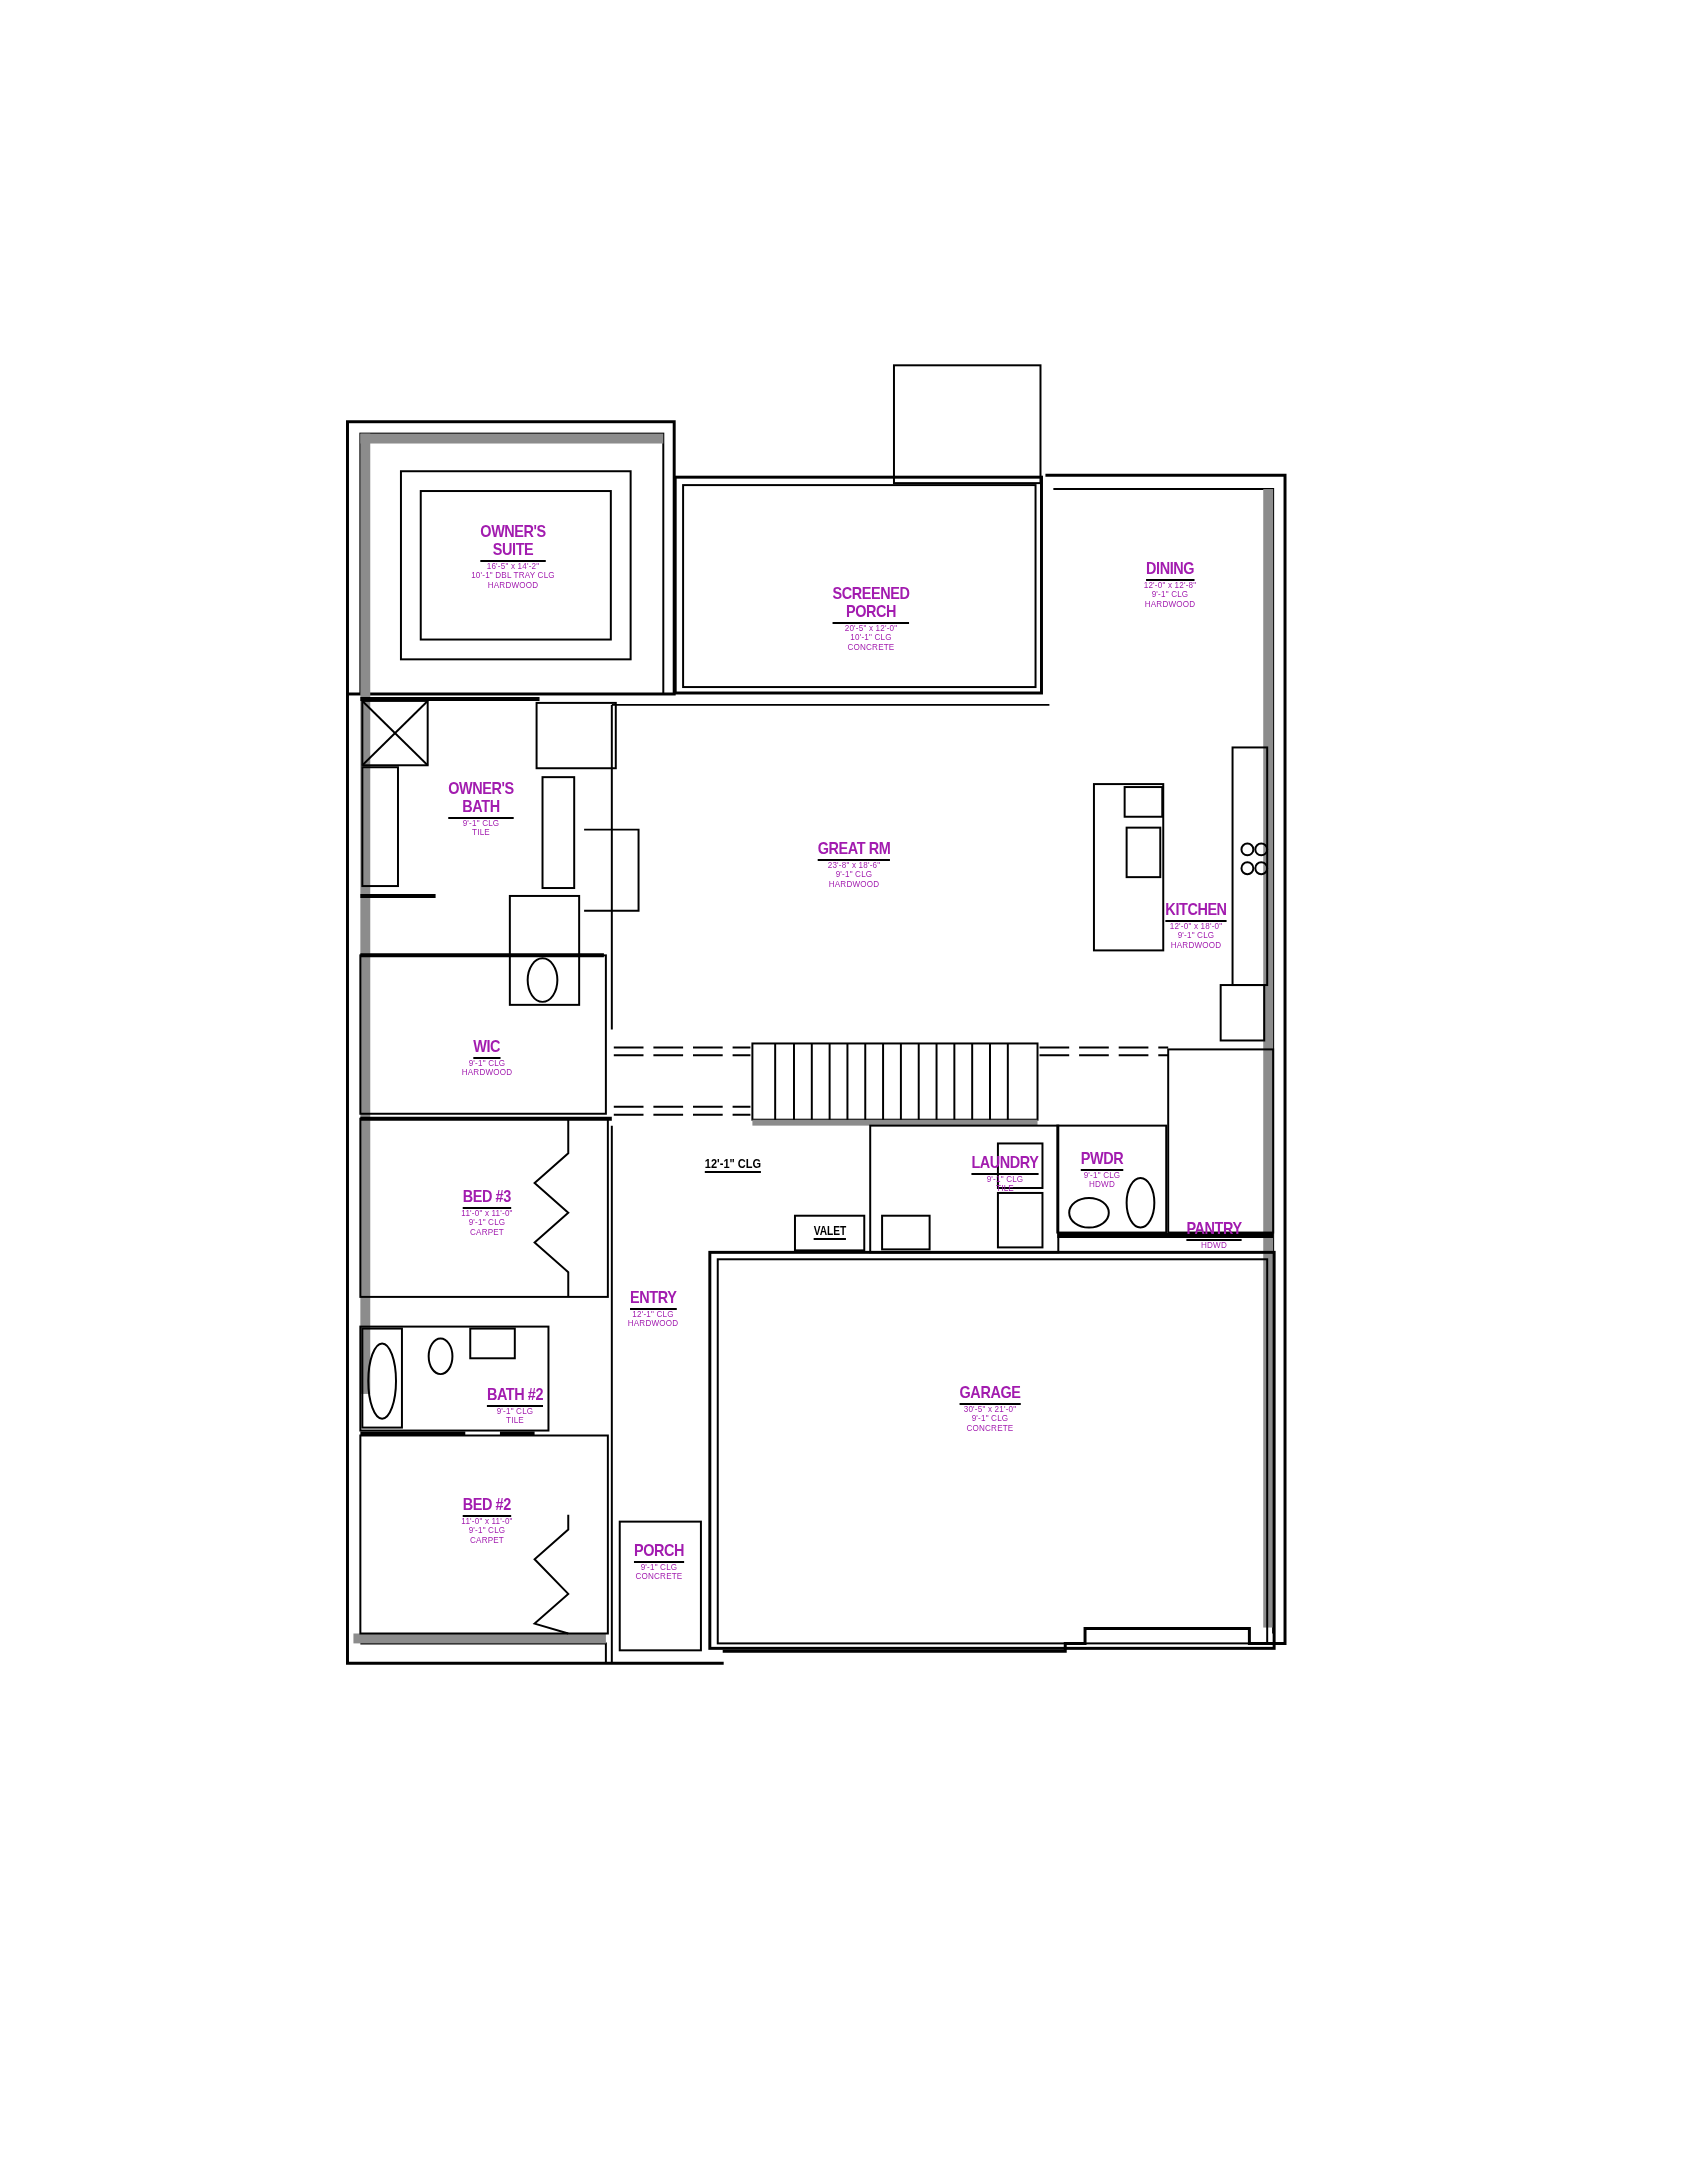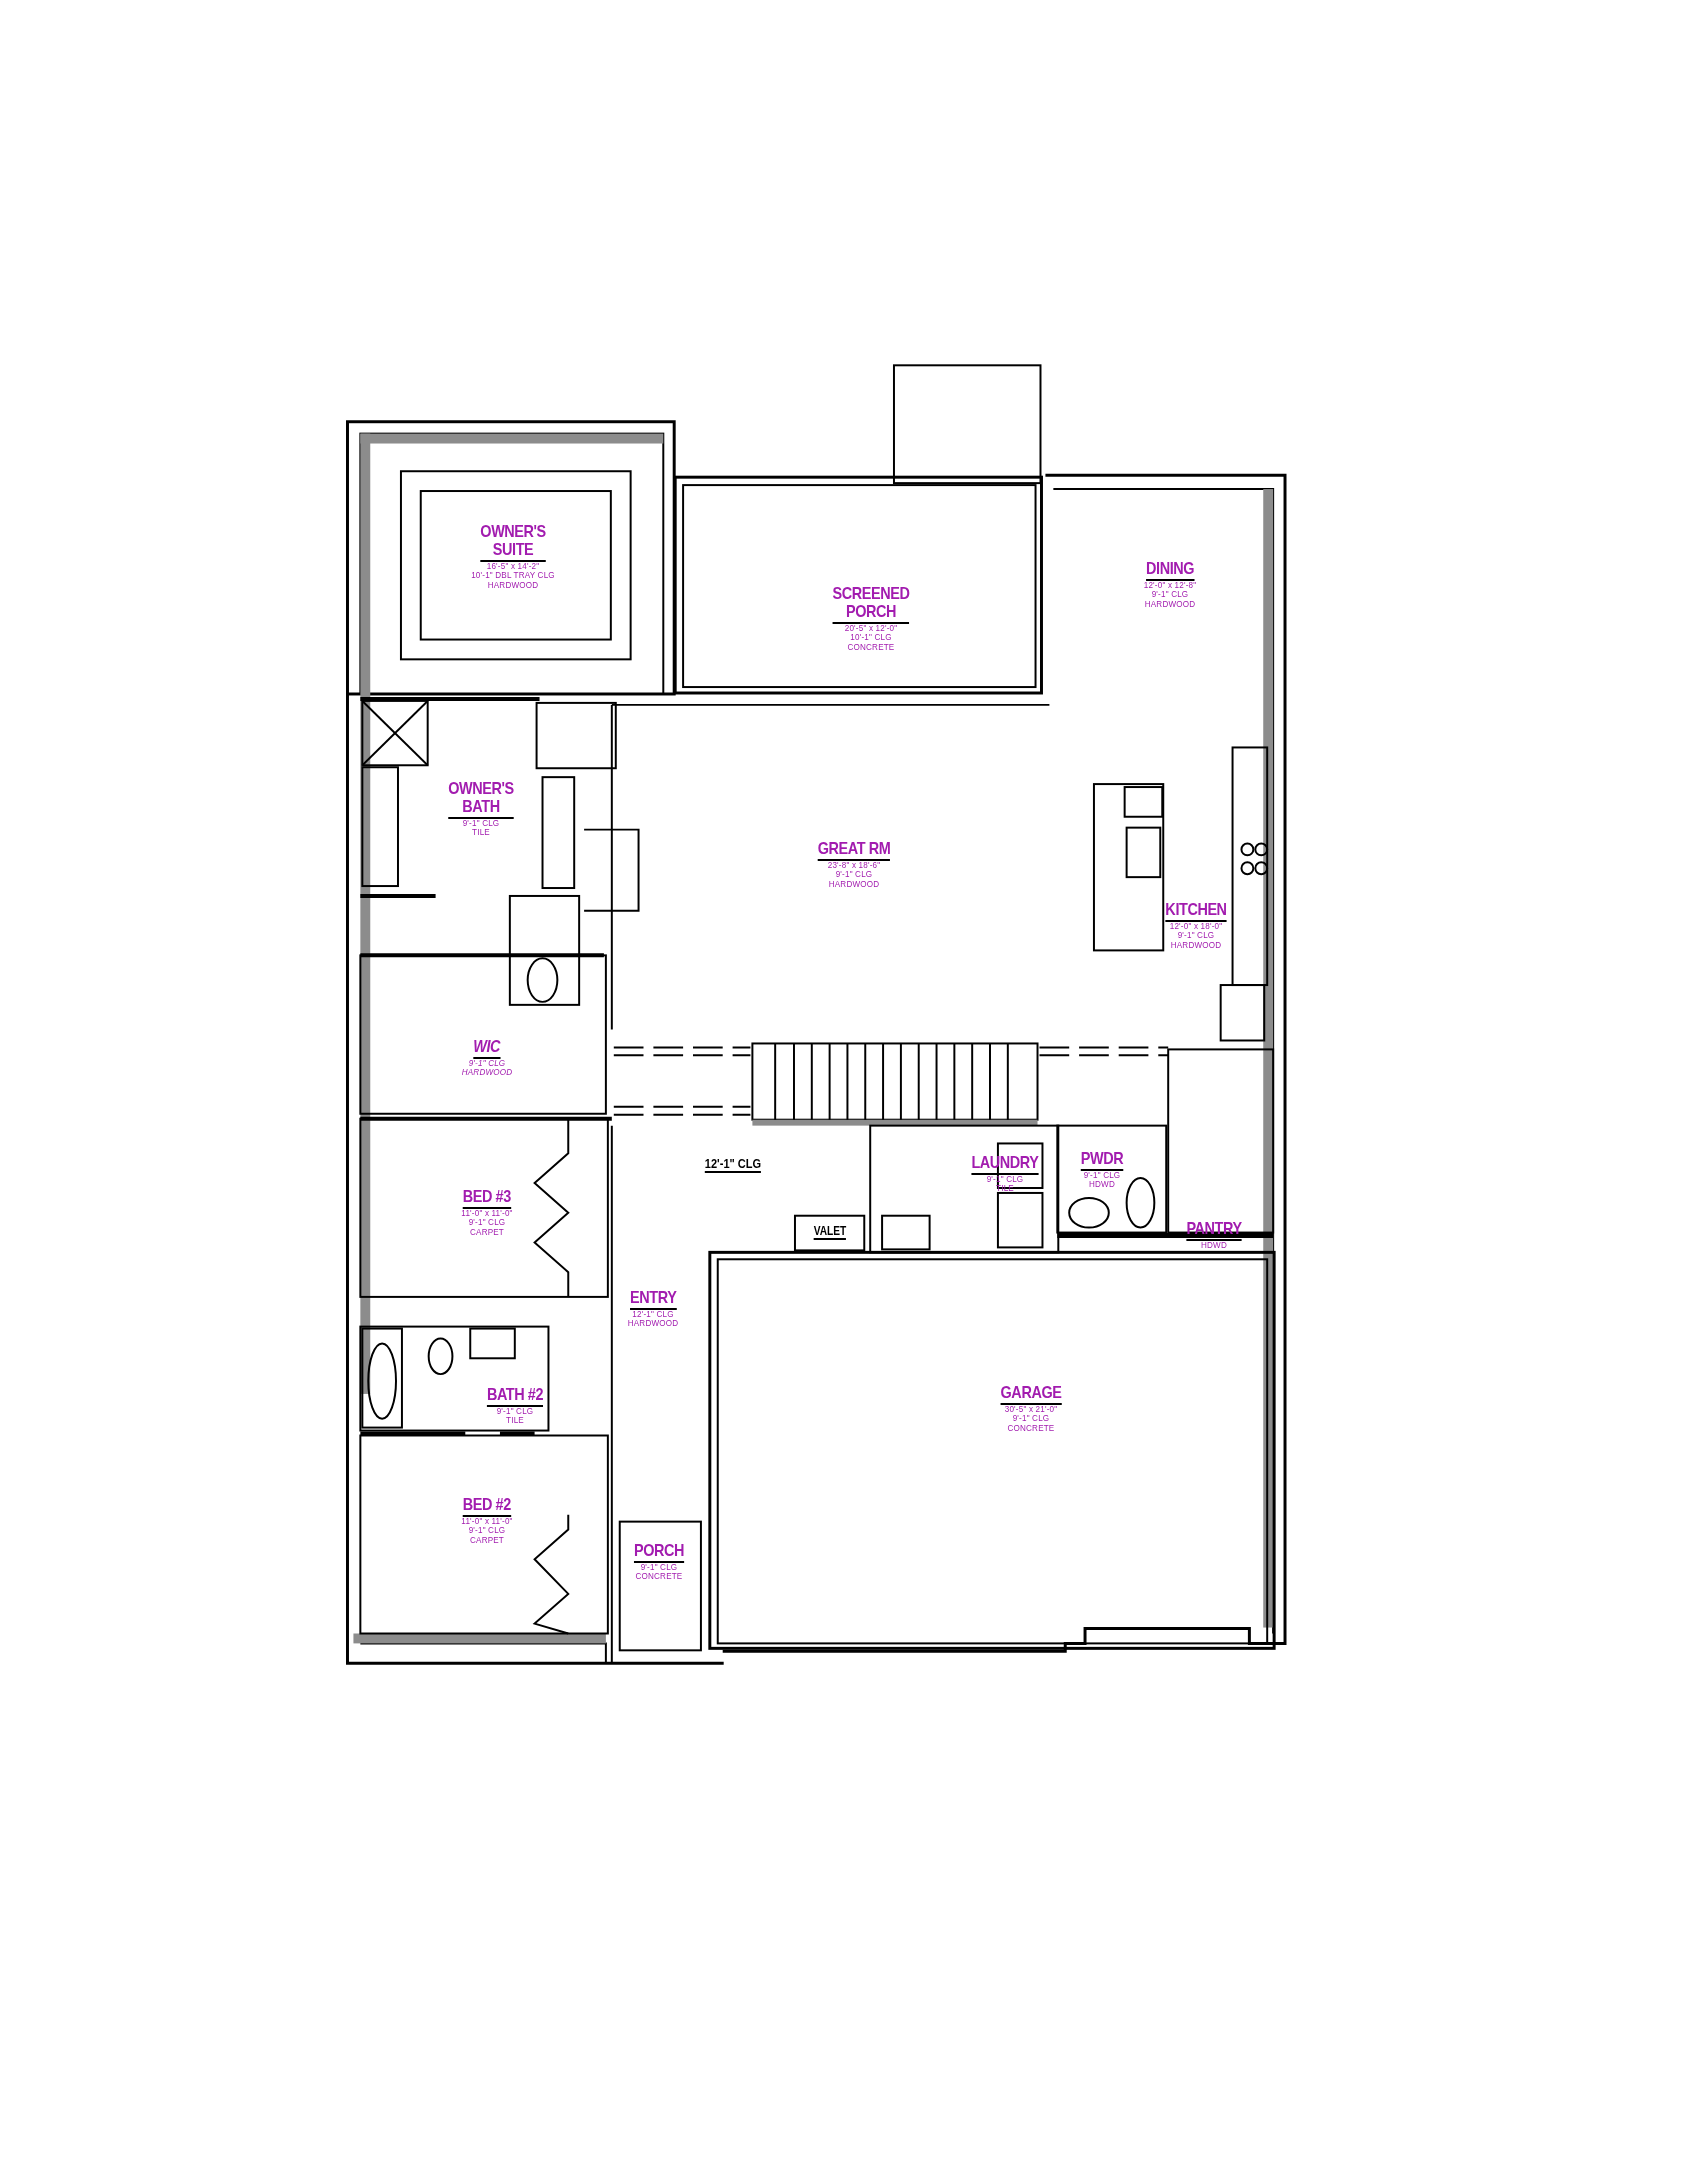--- a/index.html
+++ b/index.html
@@ -206,21 +206,21 @@
 
 <div class="room-label" style="left:1196px; top:901px;">
   <div class="room-name">
     <span class="line">KITCHEN</span>
   </div>
   <div class="room-detail">12'-0" x 18'-0"</div>
   <div class="room-detail">9'-1" CLG</div>
   <div class="room-detail">HARDWOOD</div>
 </div>
 
-<div class="room-label" style="left:487px; top:1038px;font-style:italic;">
+<div class="room-label" style="left:487px; top:1038px;">
   <div class="room-name">
     <span class="line">WIC</span>
   </div>
   <div class="room-detail">9'-1" CLG</div>
   <div class="room-detail">HARDWOOD</div>
 </div>
 
 <div class="room-label" style="left:969px; top:1154px;margin-left:36px;">
   <div class="room-name">
     <span class="line">LAUNDRY</span>
@@ -262,21 +262,21 @@
 </div>
 
 <div class="room-label" style="left:475px; top:1386px;margin-left:40px;">
   <div class="room-name">
     <span class="line">BATH #2</span>
   </div>
   <div class="room-detail">9'-1" CLG</div>
   <div class="room-detail">TILE</div>
 </div>
 
-<div class="room-label" style="left:990px; top:1384px;margin-left:41px;">
+<div class="room-label" style="left:990px; top:1384px;">
   <div class="room-name">
     <span class="line">GARAGE</span>
   </div>
   <div class="room-detail">30'-5" x 21'-0"</div>
   <div class="room-detail">9'-1" CLG</div>
   <div class="room-detail">CONCRETE</div>
 </div>
 
 <div class="room-label" style="left:487px; top:1496px;">
   <div class="room-name">

